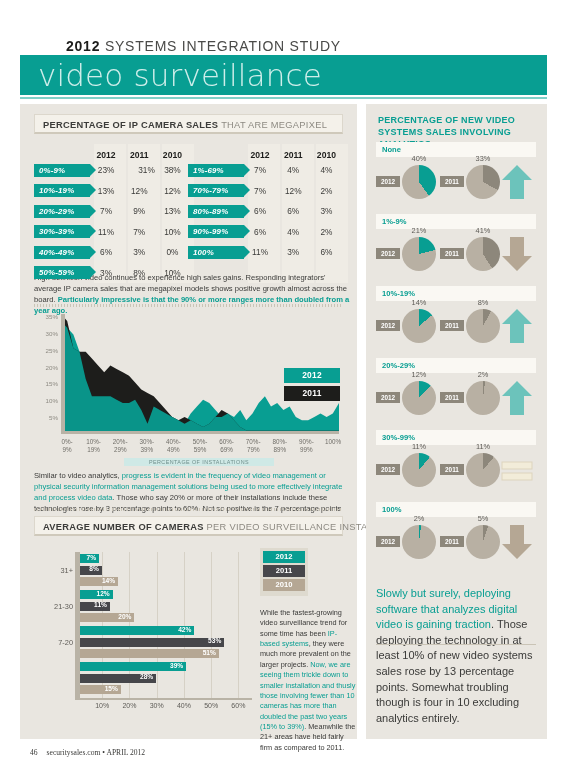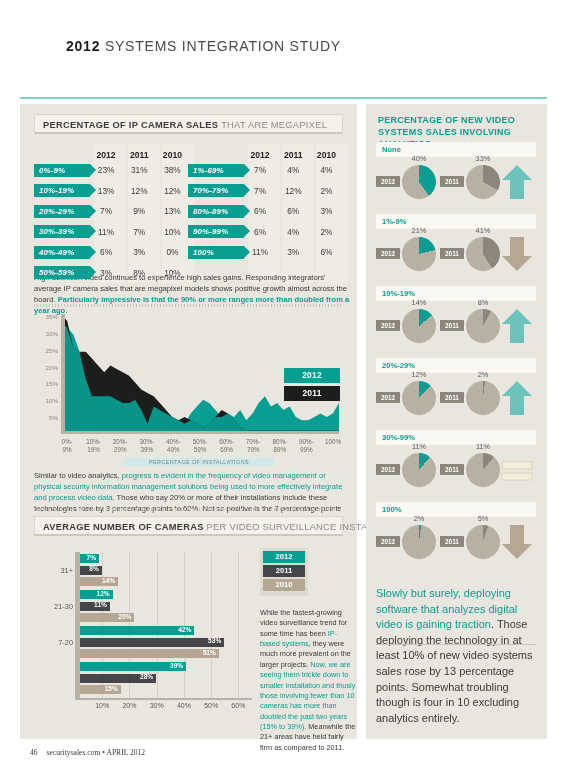--- a/index.html
+++ b/index.html
@@ -140,20 +140,23 @@
 </head>
 <body>
 
 <div class="page">
 
   <div class="kicker">
     <b>2012</b>
     <span>SYSTEMS INTEGRATION STUDY</span>
   </div>
 
+  <div class="titleband">
+    <div class="t">video surveillance</div>
+  </div>
   <div class="titlerule"></div>
 
   <div class="leftcol">
 
     <div class="tblwrap">
       <div class="cardlabel">
         <span>PERCENTAGE OF IP CAMERA SALES</span>
         <em>THAT ARE MEGAPIXEL</em>
       </div>
     </div>
@@ -168,21 +171,21 @@
           <div class="yhdr">2012</div>
           <div class="yhdr" style="margin-left:2px">2011</div>
           <div class="yhdr" style="margin-left:2px">2010</div>
         </div>
         <div id="ltrows">
             <div class="trow">
               <div class="tagcell">
                 <div class="tag">0%-9%</div>
               </div>
               <div class="cell" style="">23%</div>
-              <div class="cell" style="margin-left:2px;">31%</div>
+              <div class="cell" style="margin-left:2px;text-align:right;">31%</div>
               <div class="cell" style="margin-left:2px;">38%</div>
             </div>
             <div class="trow">
               <div class="tagcell">
                 <div class="tag">10%-19%</div>
               </div>
               <div class="cell" style="">13%</div>
               <div class="cell" style="margin-left:2px;">12%</div>
               <div class="cell" style="margin-left:2px;">12%</div>
             </div>

